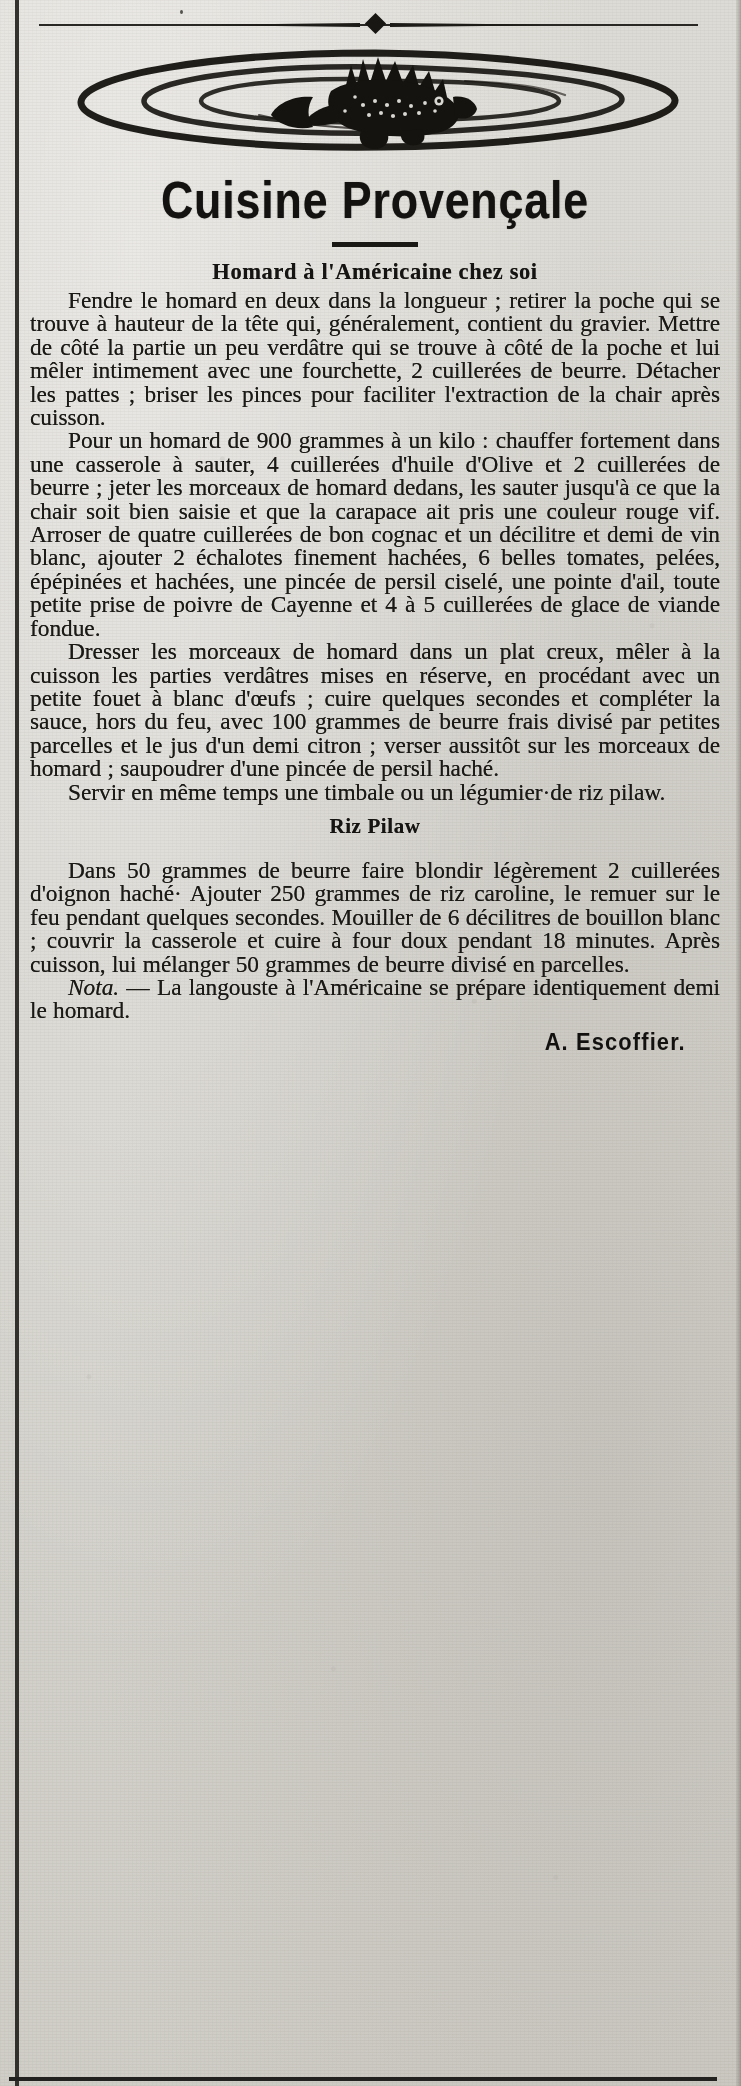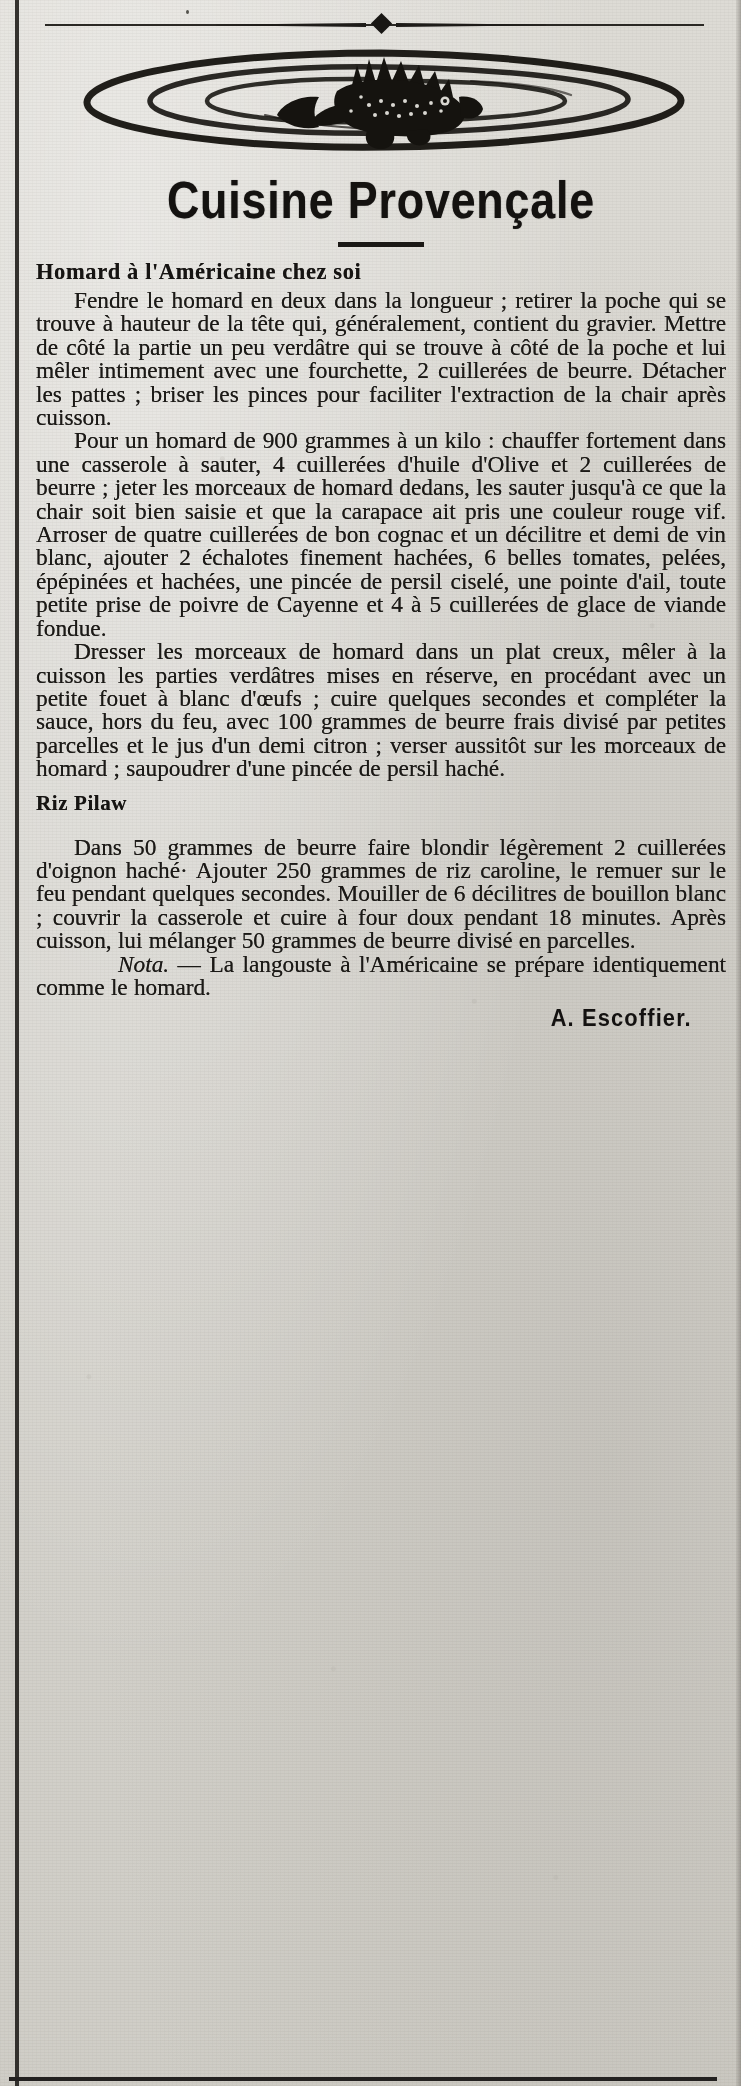--- a/index.html
+++ b/index.html
@@ -62,21 +62,21 @@
     position: absolute;
     right: 0px;
     top: 0;
     width: 5px;
     height: 2086px;
     background: linear-gradient(90deg, rgba(120,116,108,.10), rgba(90,86,80,.42));
   }
 
   #content {
     position: absolute;
-    left: 36px;
+    left: 30px;
     top: 0;
     width: 690px;
     height: 1692px;
   }
 
   
   .top-rule-wrap {
     position: relative;
     height: 34px;
     margin-top: 8px;
@@ -156,21 +156,21 @@
 
   .short-rule {
     width: 86px;
     height: 5px;
     background: #1a1815;
     margin: 16px auto 12px auto;
   }
 
   
   .section-head {
-    text-align: left;
+    text-align: center;
     font-family: "Liberation Serif", "DejaVu Serif", serif;
     font-weight: bold;
     font-size: 22.5px;
     letter-spacing: 0.6px;
     color: #161412;
     margin-bottom: 4px;
     text-shadow: 0 0 .6px rgba(22,20,18,.6);
   }
   .section-head.sub {
     font-size: 21px;
@@ -187,21 +187,21 @@
     line-height: 1.0;
     color: #1b1916;
     text-indent: 38px;
     font-family: "Liberation Serif", "DejaVu Serif", serif;
     -webkit-font-smoothing: none;
     text-shadow: 0 0 .55px rgba(26,24,21,.75);
     letter-spacing: -0.05px;
     word-spacing: .5px;
     hyphens: manual;
   }
-  .body p em { font-style: italic; margin-left: 44px; }
+  .body p em { font-style: italic; }
 
   .signature {
     text-align: right;
     font-family: "Liberation Sans", "DejaVu Sans", sans-serif;
     font-weight: bold;
     font-size: 23px;
     letter-spacing: 1.2px;
     color: #131110;
     margin-top: 6px;
     padding-right: 36px;
@@ -295,28 +295,29 @@
     <div class="masthead">Cuisine Provençale</div>
 
     <div class="short-rule"></div>
 
     <div class="section-head">Homard à l'Américaine chez soi</div>
 
     <div class="body">
       <p>Fendre le homard en deux dans la lon­gueur ; retirer la poche qui se trouve à hauteur de la tête qui, généralement, con­tient du gravier. Mettre de côté la partie un peu verdâtre qui se trouve à côté de la poche et lui mêler intimement avec une fourchette, 2 cuillerées de beurre. Détacher les pattes ; briser les pinces pour faciliter l'extraction de la chair après cuisson.</p>
       <p>Pour un homard de 900 grammes à un kilo : chauffer fortement dans une casse­role à sauter, 4 cuillerées d'huile d'Olive et 2 cuillerées de beurre ; jeter les morceaux de homard dedans, les sauter jusqu'à ce que la chair soit bien saisie et que la carapace ait pris une couleur rouge vif. Arroser de quatre cuillerées de bon cognac et un déci­litre et demi de vin blanc, ajouter 2 écha­lotes finement hachées, 6 belles tomates, pelées, épépinées et hachées, une pincée de persil ciselé, une pointe d'ail, toute petite prise de poivre de Cayenne et 4 à 5 cuille­rées de glace de viande fondue.</p>
       <p>Dresser les morceaux de homard dans un plat creux, mêler à la cuisson les parties verdâtres mises en réserve, en procédant avec un petite fouet à blanc d'œufs ; cuire quelques secondes et compléter la sauce, hors du feu, avec 100 grammes de beurre frais divisé par petites parcelles et le jus d'un demi citron ; verser aussitôt sur les morceaux de homard ; saupoudrer d'une pincée de persil haché.</p>
+      <p>Servir en même temps une timbale ou un légumier·de riz pilaw.</p>
     </div>
 
     <div class="section-head sub">Riz Pilaw</div>
 
     <div class="body">
       <p>Dans 50 grammes de beurre faire blondir légèrement 2 cuillerées d'oignon haché· Ajouter 250 grammes de riz caroline, le re­muer sur le feu pendant quelques secondes. Mouiller de 6 décilitres de bouillon blanc ; couvrir la casserole et cuire à four doux pendant 18 minutes. Après cuisson, lui mé­langer 50 grammes de beurre divisé en par­celles.</p>
       <p>
-        <em>Nota.</em><span> — </span><span>La langouste à l'Américaine se prépare identiquement comme le homard.</span>
+        <em>Nota.</em><span> — </span><span>La langouste à l'Américaine se prépare identiquement demi le homard.</span>
       </p>
     </div>
 
     <div class="signature">A. Escoffier.</div>
   </div>
 
   <div class="bottom-rule"></div>
 </div>
 
 </body></html>

